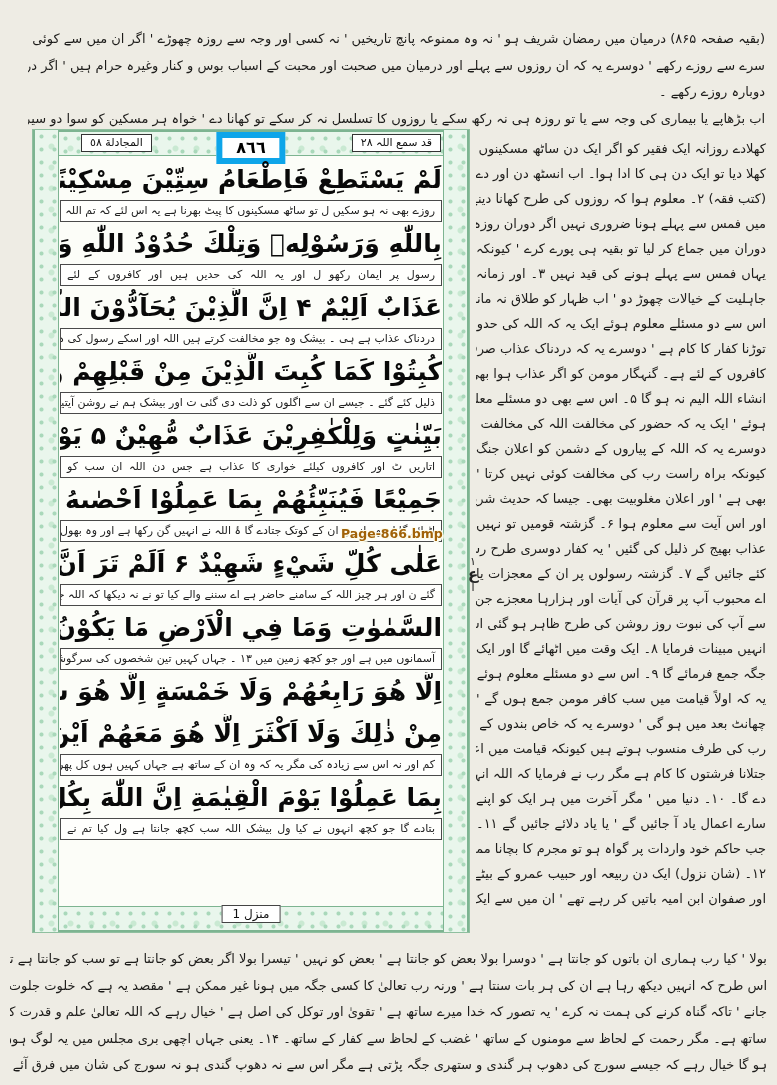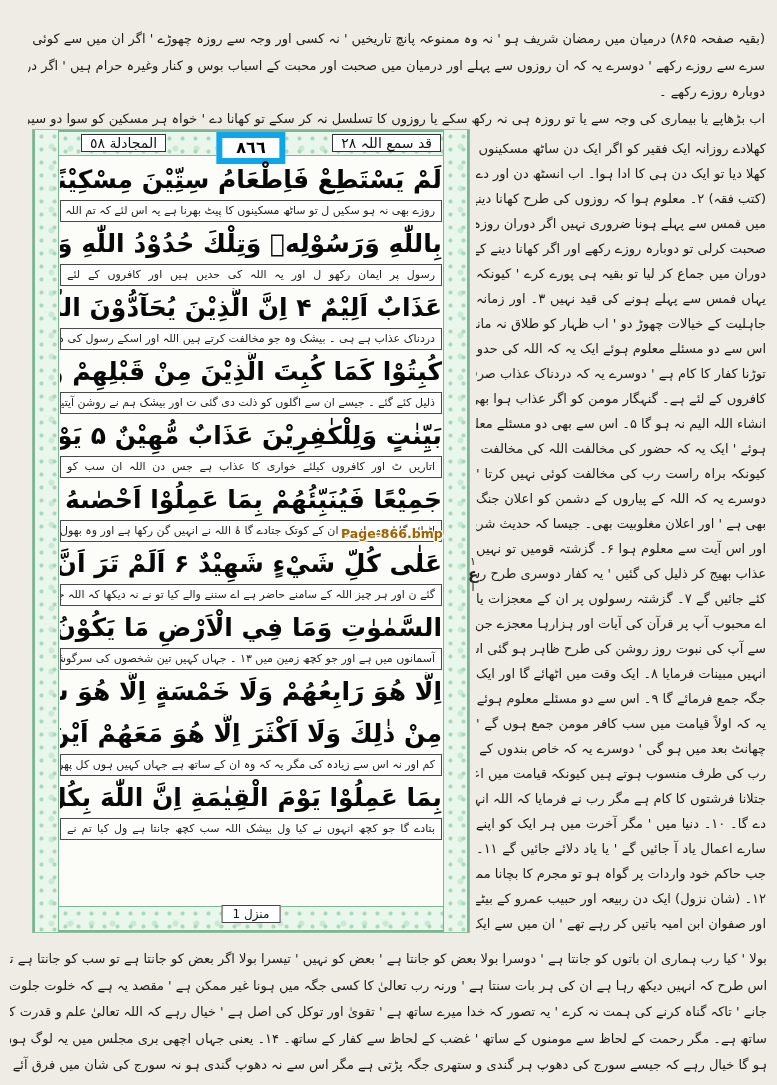--- a/index.html
+++ b/index.html
@@ -39,21 +39,21 @@
       radial-gradient(circle, #c9e9d2 2.5px, rgba(0,0,0,0) 3.5px);
     background-size:13px 13px, 21px 21px;
     background-position:0 0, 6px 6px;
   }
   .band-t { left:0; top:0;    right:0;  height:26px; border-top:2px solid #7db491; border-bottom:1px solid #7db491; }
   .band-b { left:0; bottom:0; right:0;  height:26px; border-bottom:2px solid #7db491; border-top:1px solid #7db491; }
   .band-l { left:0; top:0;  bottom:0;   width:26px;  border-left:2px solid #7db491; border-right:1px solid #7db491; }
   .band-r { right:0; top:0; bottom:0;   width:26px;  border-right:2px solid #7db491; border-left:1px solid #7db491; }
   .hdr-label {
     position:absolute; top:4px; background:#fff; border:1px solid #333;
-    font-size:14px; line-height:16px; padding:0 8px; color:#111; white-space:nowrap;
+    font-size:11px; line-height:16px; padding:0 8px; color:#111; white-space:nowrap;
   }
   #hdr-juz   { right:28px; }
   #hdr-surah { left:48px;  }
   #hdr-page  {
     position:absolute; top:2px; left:50%; transform:translateX(-50%);
     background:#fff; border:6px solid #0ea5e9; font-size:16px; font-weight:bold;
     line-height:20px; padding:0 14px; color:#000;
   }
   #qcontent { position:absolute; top:30px; bottom:40px; left:27px; right:27px; }
   .vpair { margin-bottom:2px; }
@@ -150,31 +150,30 @@
       </div>
 
     <div id="qfooter">منزل 1</div>
   </div>
 
   <div id="commentary">
       <div class="uline">کھلادے روزانہ ایک فقیر کو اگر ایک دن ساٹھ مسکینوں کو</div>
       <div class="uline">کھلا دیا تو ایک دن ہی کا ادا ہوا۔ اب انسٹھ دن اور دے۔</div>
       <div class="uline">(کتب فقہ) ۲۔ معلوم ہوا کہ روزوں کی طرح کھانا دینے</div>
       <div class="uline">میں فمس سے پہلے ہونا ضروری نہیں اگر دوران روزہ میں</div>
-      <div class="uline">صحبت کرلی تو دوبارہ روزے رکھے اور اگر کھانا دینے کے</div>
       <div class="uline">دوران میں جماع کر لیا تو بقیہ ہی پورے کرے ' کیونکہ</div>
       <div class="uline">یہاں فمس سے پہلے ہونے کی قید نہیں ۳۔ اور زمانہ</div>
       <div class="uline">جاہلیت کے خیالات چھوڑ دو ' اب ظہار کو طلاق نہ مانو ۴۔</div>
       <div class="uline">اس سے دو مسئلے معلوم ہوئے ایک یہ کہ اللہ کی حدود</div>
       <div class="uline">توڑنا کفار کا کام ہے ' دوسرے یہ کہ دردناک عذاب صرف</div>
       <div class="uline">کافروں کے لئے ہے۔ گنہگار مومن کو اگر عذاب ہوا بھی تو</div>
       <div class="uline">انشاء اللہ الیم نہ ہو گا ۵۔ اس سے بھی دو مسئلے معلوم</div>
       <div class="uline">ہوئے ' ایک یہ کہ حضور کی مخالفت اللہ کی مخالفت ہے</div>
+      <div class="uline">دوسرے یہ کہ اللہ کے پیاروں کے دشمن کو اعلان جنگ</div>
       <div class="uline">کیونکہ براہ راست رب کی مخالفت کوئی نہیں کرتا '</div>
-      <div class="uline">دوسرے یہ کہ اللہ کے پیاروں کے دشمن کو اعلان جنگ</div>
       <div class="uline">بھی ہے ' اور اعلان مغلوبیت بھی۔ جیسا کہ حدیث شریف</div>
       <div class="uline">اور اس آیت سے معلوم ہوا ۶۔ گزشتہ قومیں تو نہیں</div>
       <div class="uline">عذاب بھیج کر ذلیل کی گئیں ' یہ کفار دوسری طرح رسوا</div>
       <div class="uline">کئے جائیں گے ۷۔ گزشتہ رسولوں پر ان کے معجزات یا</div>
       <div class="uline">اے محبوب آپ پر قرآن کی آیات اور ہزارہا معجزے جن</div>
       <div class="uline">سے آپ کی نبوت روز روشن کی طرح ظاہر ہو گئی اسی لئے</div>
       <div class="uline">انہیں مبینات فرمایا ۸۔ ایک وقت میں اٹھائے گا اور ایک</div>
       <div class="uline">جگہ جمع فرمائے گا ۹۔ اس سے دو مسئلے معلوم ہوئے ایک</div>
       <div class="uline">یہ کہ اولاً قیامت میں سب کافر مومن جمع ہوں گے '</div>
       <div class="uline">چھانٹ بعد میں ہو گی ' دوسرے یہ کہ خاص بندوں کے کام</div>

